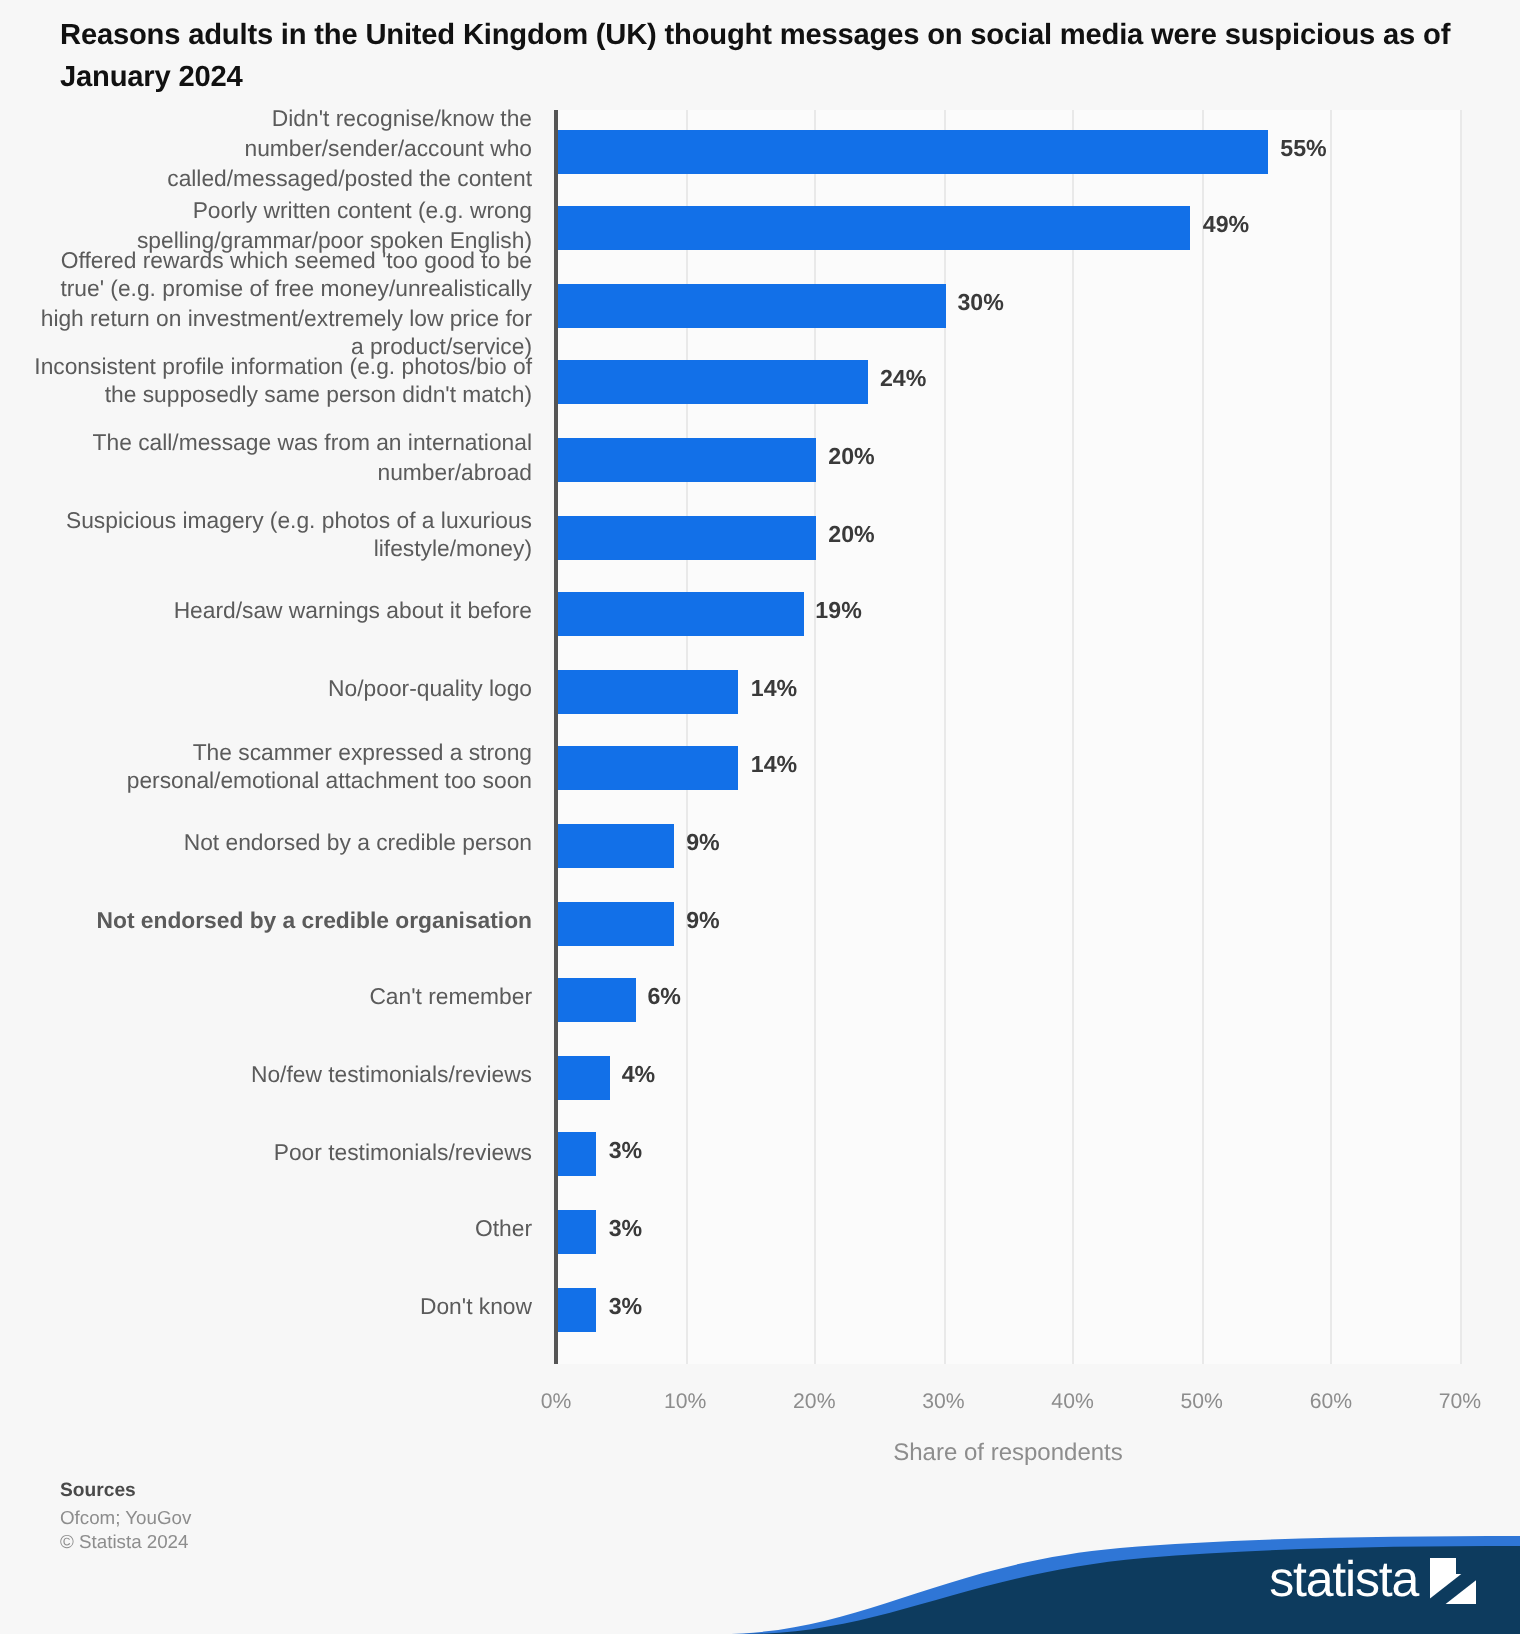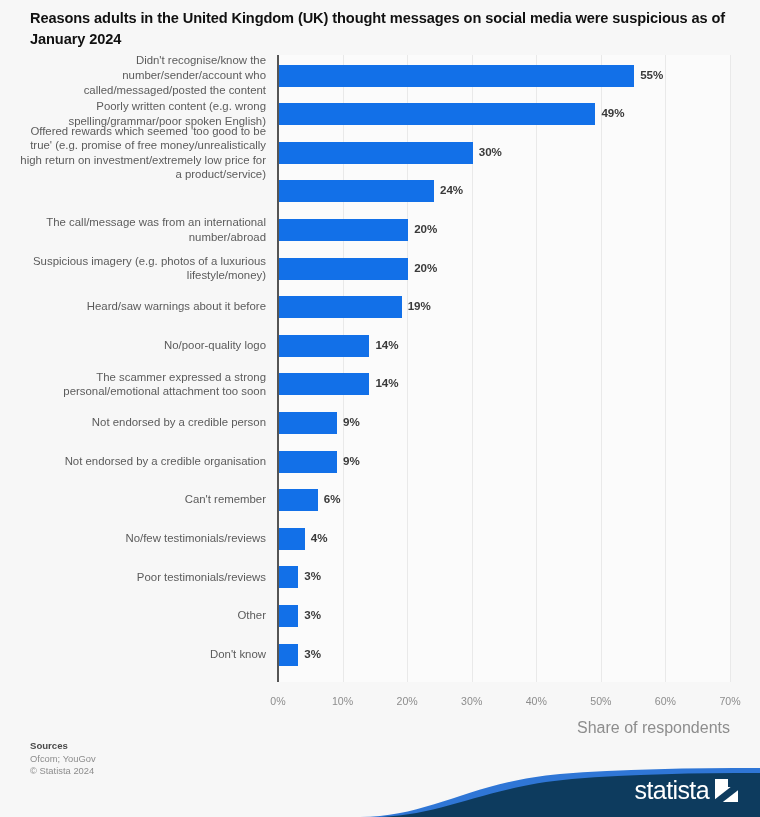--- a/index.html
+++ b/index.html
@@ -109,22 +109,22 @@
     margin-left: -30px;
     text-align: center;
     font-size: 10.6px;
     color: #8d8d8d;
   }
   .xlabel {
     position: absolute;
     left: 278px;
     top: 719px;
     width: 452px;
-    text-align: right;
-    font-size: 16px;
+    text-align: center;
+    font-size: 12px;
     color: #8d8d8d;
   }
 
   
   .footer-sources {
     position: absolute;
     left: 30px;
     top: 740px;
     width: 200px;
   }
@@ -224,20 +224,21 @@
           <div class="row-label" style="top: 4.8px;">Poorly written content (e.g. wrong spelling/grammar/poor spoken English)</div>
           <div class="bar" style="width: 316.4px; background: rgb(18, 112, 232);"></div>
           <div class="bar-value" style="left: 601.4px;">49%</div>
         </div>
         <div class="row" style="top: 83.2px;">
           <div class="row-label" style="top: -9.7px;">Offered rewards which seemed 'too good to be true' (e.g. promise of free money/unrealistically high return on investment/extremely low price for a product/service)</div>
           <div class="bar" style="width: 193.714px; background: rgb(18, 112, 232);"></div>
           <div class="bar-value" style="left: 478.714px;">30%</div>
         </div>
         <div class="row" style="top: 121.8px;">
+          <div class="row-label" style="top: 4.8px;">Inconsistent profile information (e.g. photos/bio of the supposedly same person didn't match)</div>
           <div class="bar" style="width: 154.971px; background: rgb(18, 112, 232);"></div>
           <div class="bar-value" style="left: 439.971px;">24%</div>
         </div>
         <div class="row" style="top: 160.4px;">
           <div class="row-label" style="top: 4.8px;">The call/message was from an international number/abroad</div>
           <div class="bar" style="width: 129.143px; background: rgb(18, 112, 232);"></div>
           <div class="bar-value" style="left: 414.143px;">20%</div>
         </div>
         <div class="row" style="top: 199px;">
           <div class="row-label" style="top: 4.8px;">Suspicious imagery (e.g. photos of a luxurious lifestyle/money)</div>
@@ -258,21 +259,21 @@
           <div class="row-label" style="top: 4.8px;">The scammer expressed a strong personal/emotional attachment too soon</div>
           <div class="bar" style="width: 90.4px; background: rgb(18, 112, 232);"></div>
           <div class="bar-value" style="left: 375.4px;">14%</div>
         </div>
         <div class="row" style="top: 353.4px;">
           <div class="row-label" style="top: 11.8px;">Not endorsed by a credible person</div>
           <div class="bar" style="width: 58.1143px; background: rgb(18, 112, 232);"></div>
           <div class="bar-value" style="left: 343.114px;">9%</div>
         </div>
         <div class="row" style="top: 392px;">
-          <div class="row-label" style="top: 11.8px;">Not endorsed by a credible organisation</div>
+          <div class="row-label" style="top: 11.8px; font-weight: bold;">Not endorsed by a credible organisation</div>
           <div class="bar" style="width: 58.1143px; background: rgb(18, 112, 232);"></div>
           <div class="bar-value" style="left: 343.114px;">9%</div>
         </div>
         <div class="row" style="top: 430.6px;">
           <div class="row-label" style="top: 11.8px;">Can't remember</div>
           <div class="bar" style="width: 38.7429px; background: rgb(18, 112, 232);"></div>
           <div class="bar-value" style="left: 323.743px;">6%</div>
         </div>
         <div class="row" style="top: 469.2px;">
           <div class="row-label" style="top: 11.8px;">No/few testimonials/reviews</div>

